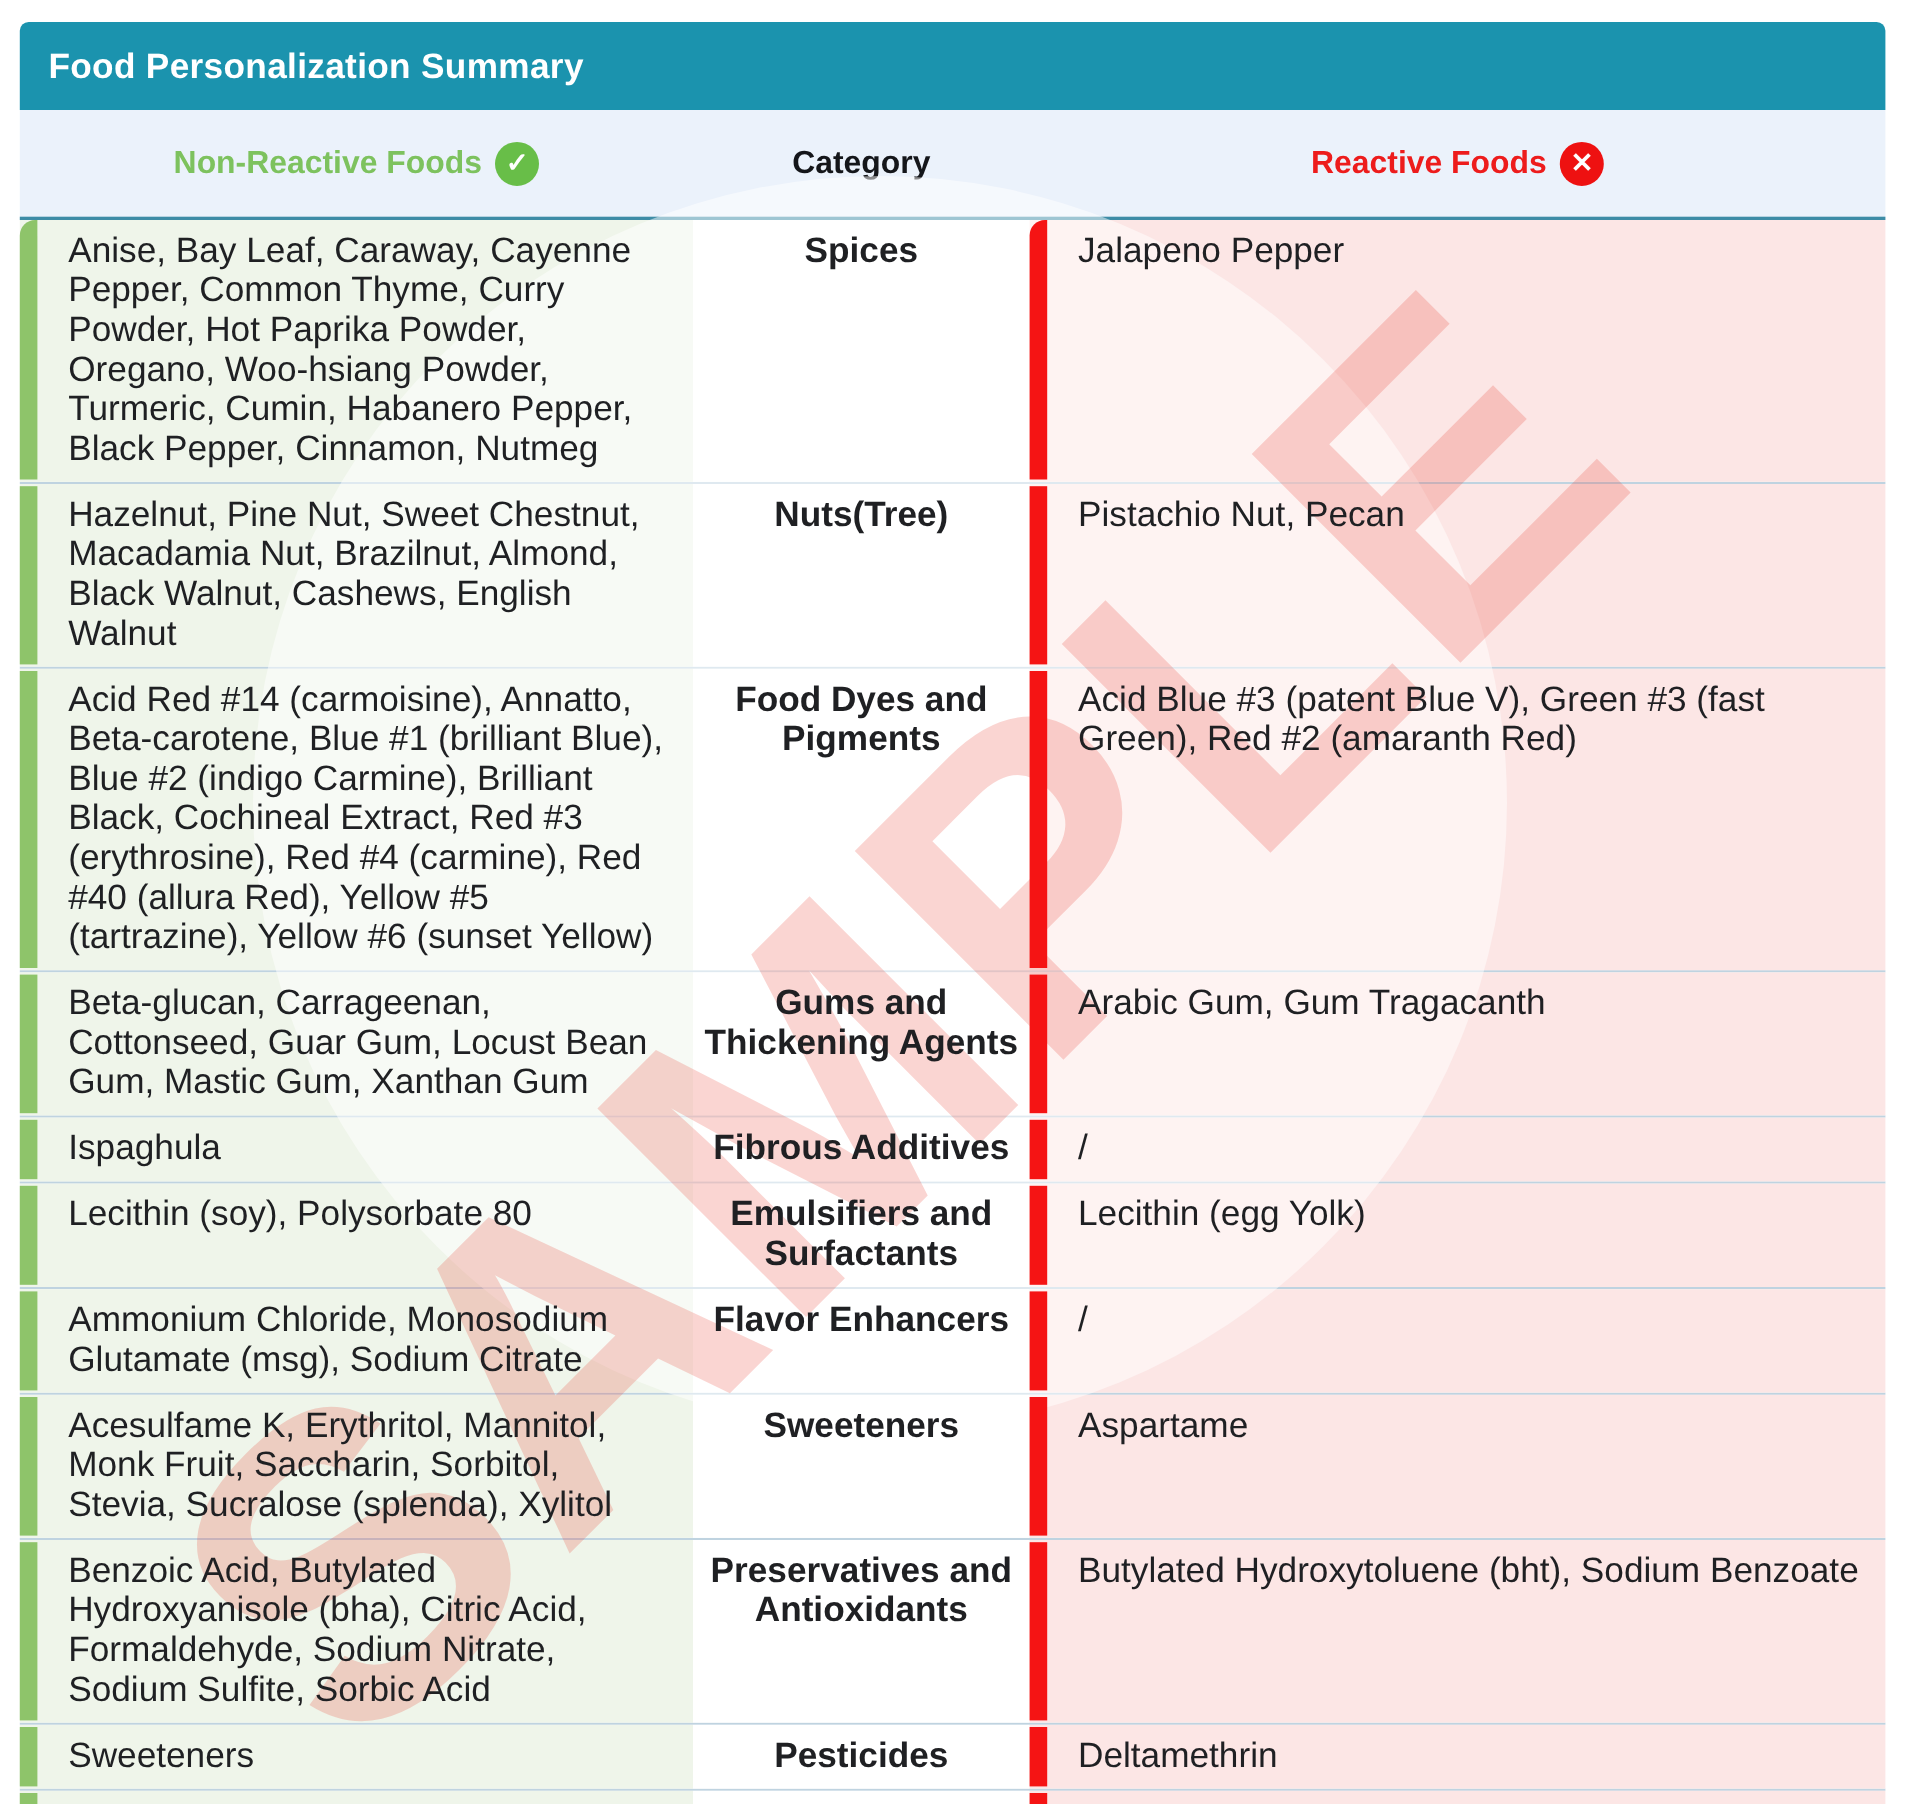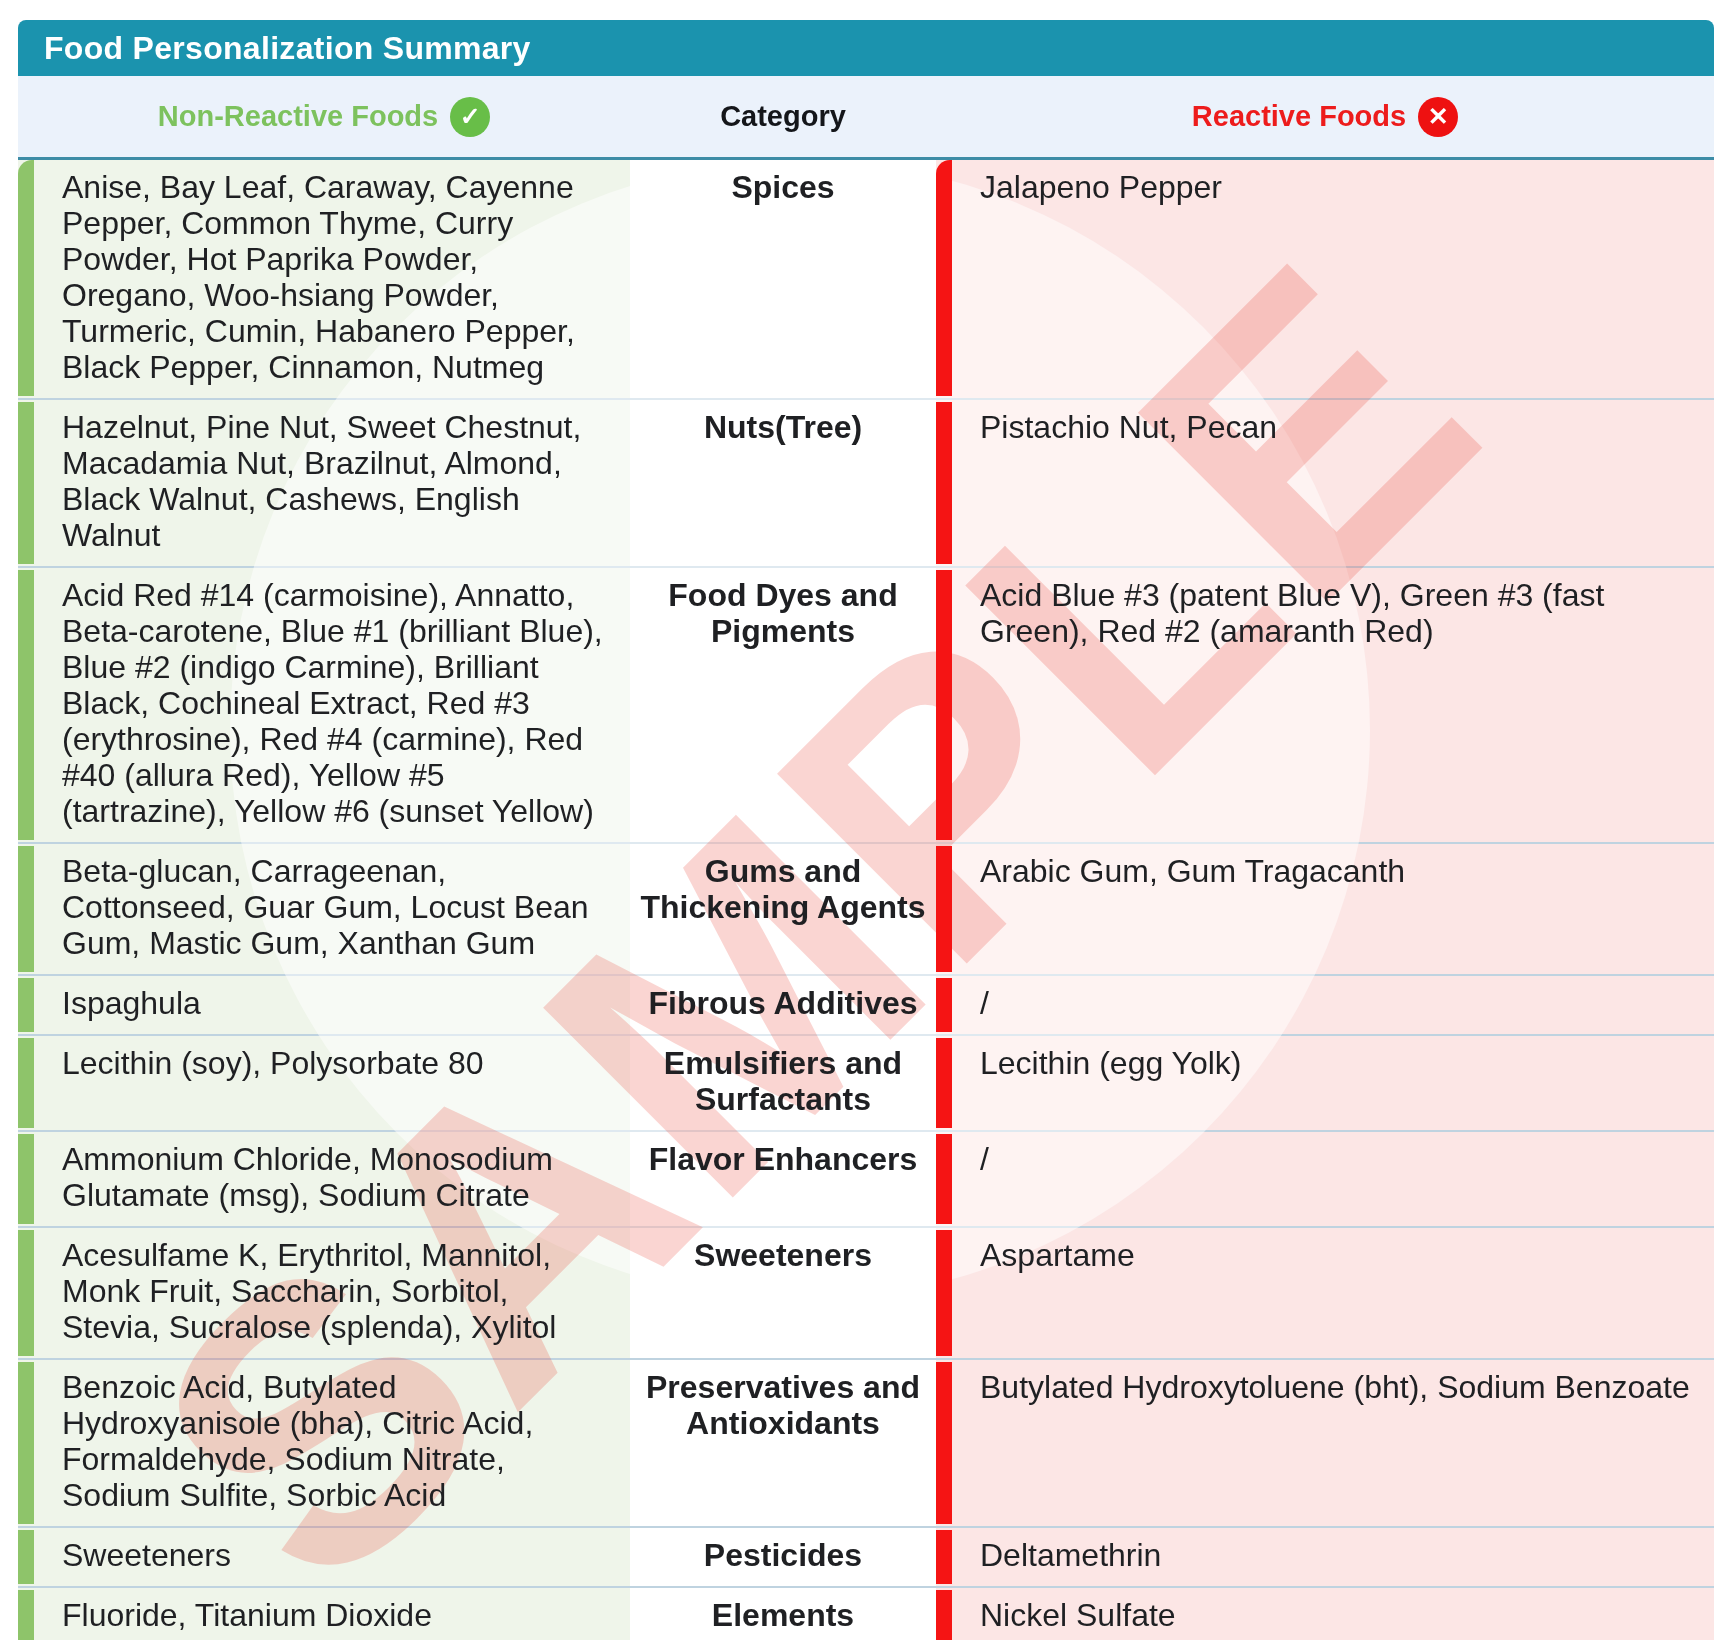--- a/index.html
+++ b/index.html
@@ -9,33 +9,33 @@
     -webkit-font-smoothing:antialiased;
   }
   .card{
     position:relative;
     width:1696px;
     margin:20px 18px 0 18px;
   }
   
   .title-bar{
     background:var(--c-title,#1b93ae);
-    height:56px;
+    height:80px;
     border-radius:8px 8px 0 0;
     display:flex;align-items:center;
     padding:0 26px;
     box-sizing:border-box;
   }
   .title-bar .title-text{
     color:#ffffff;font-size:32px;font-weight:bold;letter-spacing:.3px;
   }
   
   .header-row{
     background:var(--c-headerbg,#ebf2fb);
-    height:84px;
+    height:100px;
     display:grid;
     grid-template-columns:612px 306px 1fr;
     align-items:center;
     border-bottom:3px solid #3d8ca6;
     box-sizing:border-box;
   }
   .hcell{
     display:flex;align-items:center;justify-content:center;gap:12px;
     font-size:29px;font-weight:bold;color:#14161a;
   }

